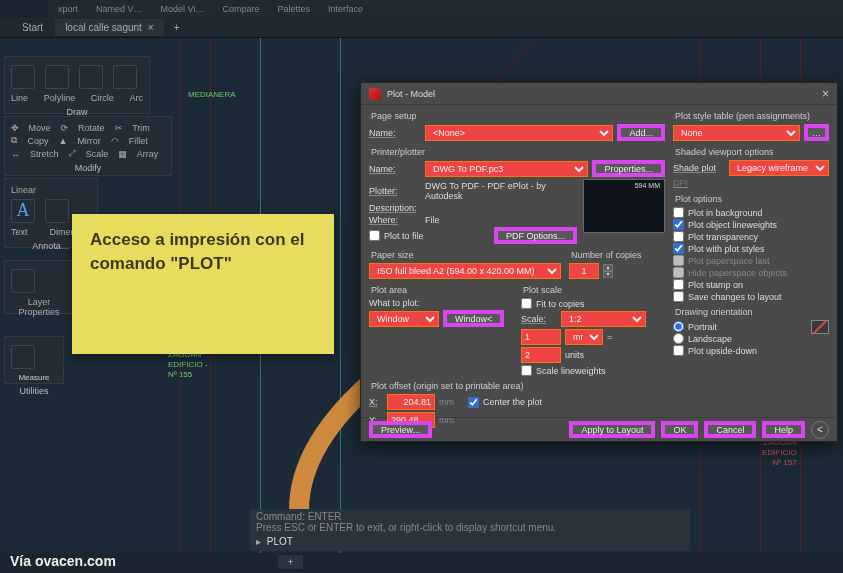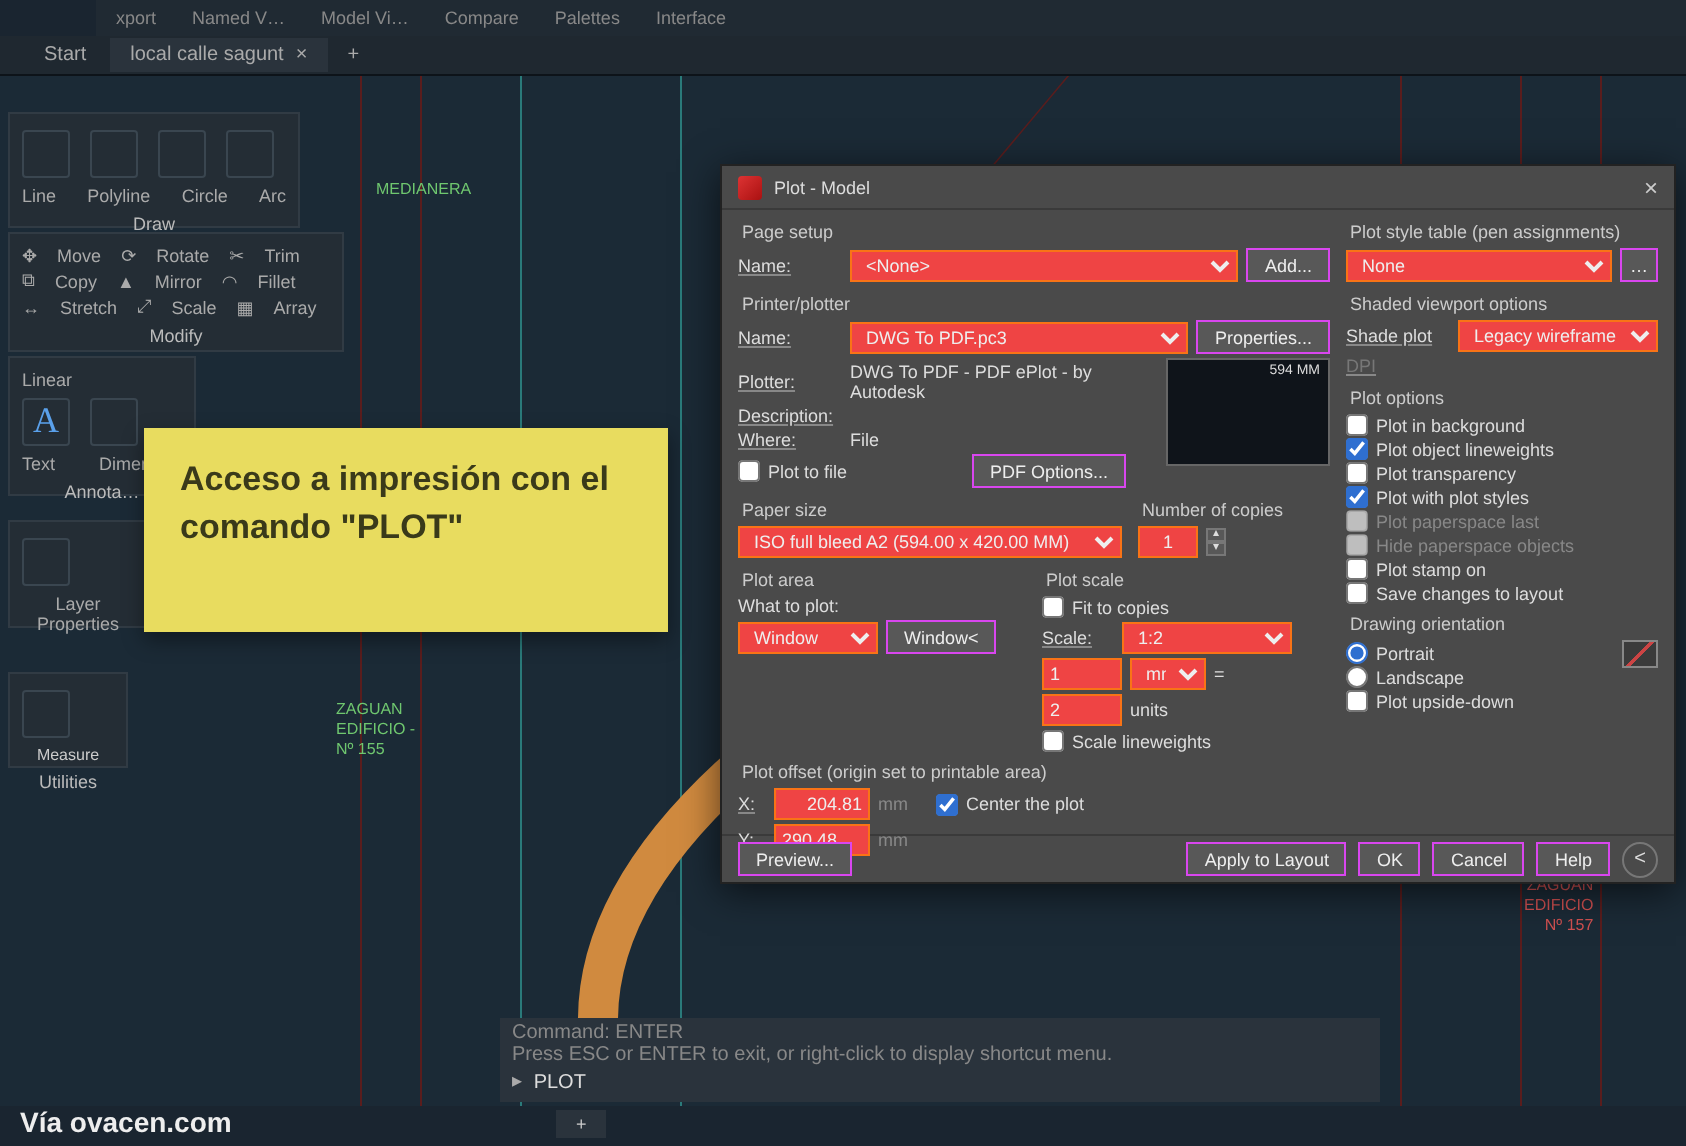--- a/index.html
+++ b/index.html
@@ -32,21 +32,21 @@
   .panel .big-icons { display: flex; gap: 10px; margin: 4px 0; }
   .big-ico { width: 24px; height: 24px; border: 1px solid #3a4650; border-radius: 2px; }
 
   .panel.draw { top: 56px; left: 4px; width: 146px; height: 58px; }
   .panel.modify { top: 116px; left: 4px; width: 168px; height: 60px; }
   .panel.annot { top: 178px; left: 4px; width: 94px; height: 70px; }
   .panel.layers { top: 260px; left: 4px; width: 70px; height: 54px; }
   .panel.util { top: 336px; left: 4px; width: 60px; height: 48px; }
 
   
-  .note { position: absolute; top: 214px; left: 72px; width: 262px; height: 102px; background: #e8dc5f; color: #3a3a1a; padding: 14px 18px; font-size: 17px; font-weight: 700; line-height: 24px; box-shadow: 0 4px 10px rgba(0,0,0,.4); }
+  .note { position: absolute; top: 214px; left: 72px; width: 262px; height: 140px; background: #e8dc5f; color: #3a3a1a; padding: 14px 18px; font-size: 17px; font-weight: 700; line-height: 24px; box-shadow: 0 4px 10px rgba(0,0,0,.4); }
 
   
   .arrow { position: absolute; top: 360px; left: 280px; width: 140px; height: 170px; pointer-events: none; }
 
   
   .cmdline { position: absolute; left: 250px; bottom: 22px; width: 440px; background: #2a333c; padding: 2px 6px; font-family: Consolas, monospace; font-size: 10px; color: #aaa; }
   .cmdline .row1 { color: #888; }
   .cmdline .row2 input { background: transparent; border: none; color: #ddd; font-family: inherit; font-size: 10px; width: 90%; outline: none; }
 
   
@@ -66,21 +66,21 @@
   .col-r { width: 156px; display: flex; flex-direction: column; gap: 4px; }
   legend, .grp-title { color: #ccc; font-size: 9px; padding: 0 2px; border-bottom: 1px solid #616161; }
   .grp-title { border: none; margin-bottom: 3px; }
 
   .frow { display: flex; align-items: center; gap: 4px; margin: 2px 0; }
   .frow label { min-width: 52px; text-decoration: underline; text-decoration-color: #888; }
   .frow label.short { min-width: 36px; }
   .frow label.tiny { min-width: 14px; }
   select, input[type=text] { background: #ef4444; border: 1px solid #f97316; color: #eee; font-size: 9px; height: 16px; padding: 0 3px; }
   select.wide { flex: 1; }
-  .btn { background: #585858; border: 1px solid #d946ef; color: #eee; height: 17px; padding: 0 8px; font-size: 9px; }
+  .btn { background: #585858; border: 4px solid #d946ef; color: #eee; height: 17px; padding: 0 8px; font-size: 9px; }
   .btn.sm { padding: 0 4px; }
 
   .preview { width: 82px; height: 54px; background: #0f141a; border: 1px solid #666; position: relative; margin-left: auto; }
   .preview .dim { position: absolute; top: 2px; right: 4px; font-size: 7px; color: #ddd; }
 
   .chk { display: flex; align-items: center; gap: 4px; margin: 1px 0; }
   .chk input { width: 11px; height: 11px; accent-color: #2f6fd0; }
 
   .two-col { display: flex; gap: 8px; }
   .two-col > div { flex: 1; }
@@ -254,21 +254,21 @@
         </div>
       </div>
 
       <div>
         <div class="grp-title">Printer/plotter</div>
         <div class="frow">
           <label>Name:</label>
           <select class="wide"><option>DWG To PDF.pc3</option></select>
           <button class="btn">Properties...</button>
         </div>
-        <div style="display:flex;gap:20px">
+        <div style="display:flex;gap:6px">
           <div style="flex:1">
             <div class="frow">
                 <label>Plotter:</label>
                 <span>DWG To PDF - PDF ePlot - by Autodesk</span>
               </div>
             <div class="frow">
                 <label>Description:</label>
               </div>
             <div class="frow">
                 <label>Where:</label>

